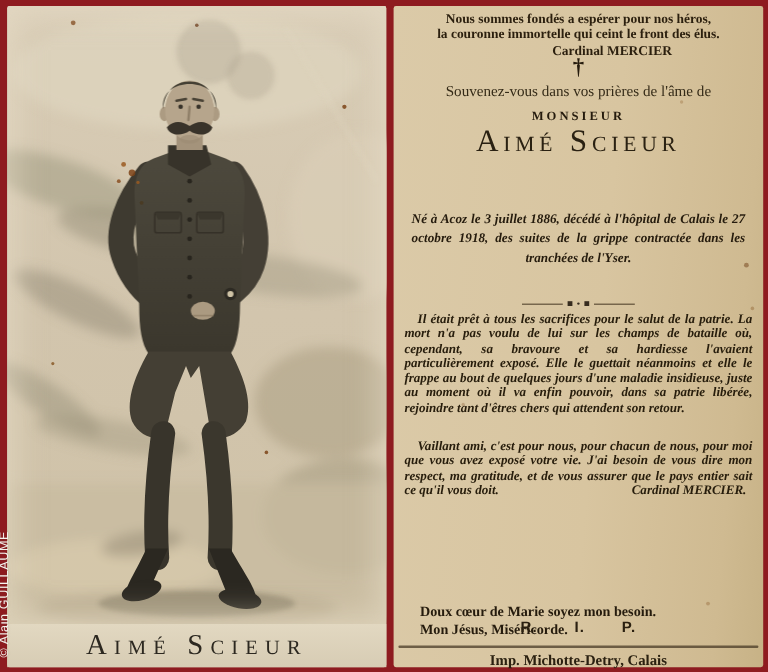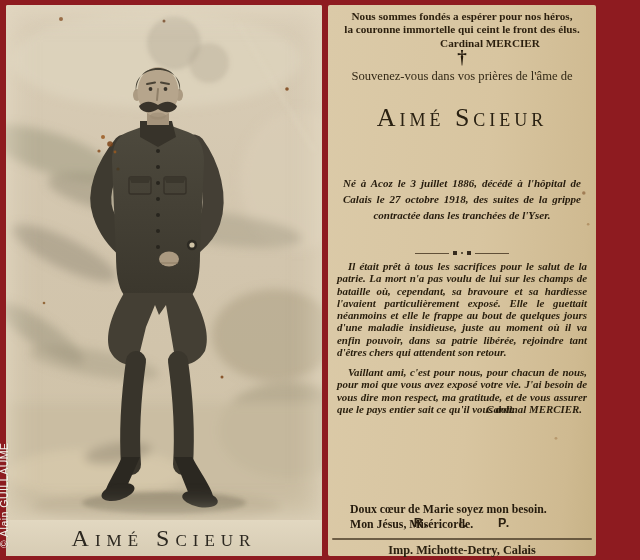--- a/index.html
+++ b/index.html
@@ -11,21 +11,21 @@
   .photo-wrap{position:absolute;left:0;top:0;right:0;height:515px;overflow:hidden;border-radius:2px 2px 0 0;}
   .photo-wrap svg{display:block;width:100%;height:100%;}
   .photo-wrap::after{content:"";position:absolute;inset:0;box-shadow:inset 0 0 24px 8px rgba(235,226,204,.5);pointer-events:none;}
   .caption-strip{position:absolute;left:0;right:0;bottom:0;height:36px;
                  background:linear-gradient(#e2d8c1,#d7ccb4);display:flex;align-items:center;justify-content:center;}
   .caption-text{font-variant:small-caps;font-size:24px;letter-spacing:6px;color:#2c2820;}
   .credit{position:absolute;left:4px;bottom:8px;transform-origin:0 100%;transform:rotate(-90deg);
           font-family:"Liberation Sans",sans-serif;font-size:10.5px;letter-spacing:.5px;
           color:#f5f3ee;white-space:nowrap;text-shadow:0 0 2px rgba(90,80,60,.35);}
   
-  .card-right{left:328px;width:268px;
+  .card-right{left:328px;width:308px;
       background:linear-gradient(95deg,#dbcaa8 0%,#d8c5a0 55%,#cfba91 88%,#c7b286 100%);}
   .rc{position:absolute;left:9px;right:9px;}
   .quote{top:5px;font-weight:bold;font-size:11.2px;line-height:13px;text-align:center;color:#2b1f0e;}
   .quote-attr{margin-top:1px;transform:translateX(28px);}
   .cross{top:42px;text-align:center;font-size:19px;line-height:20px;font-weight:bold;}
   .intro{top:64px;text-align:center;font-family:Liberation Serif, serif;font-size:12.6px;color:#342a17;}
   .monsieur{top:87px;text-align:center;font-size:10.5px;letter-spacing:2.5px;font-weight:bold;}
   .name-big{top:97px;text-align:center;font-variant:small-caps;font-size:26px;line-height:31px;letter-spacing:4px;color:#2a2112;}
   .rank{top:133px;text-align:center;font-style:italic;font-weight:bold;font-size:12.4px;}
   .rank .sup{font-size:8px;vertical-align:4px;}
@@ -179,20 +179,21 @@
     <div class="rc quote">
       <div>Nous sommes fondés a espérer pour nos héros,</div>
       <div>la couronne immortelle qui ceint le front des élus.</div>
       <div class="quote-attr">Cardinal MERCIER</div>
     </div>
 
     <div class="rc cross">†</div>
 
     <div class="rc intro">Souvenez-vous dans vos prières de l'âme de</div>
 
+    <div class="rc monsieur">MONSIEUR</div>
 
     <div class="rc name-big">Aimé Scieur</div>
 
 
 
     <div class="rc bio">Né à Acoz le 3 juillet 1886, décédé à l'hôpital de Calais le 27 octobre 1918, des suites de la grippe contractée dans les tranchées de l'Yser.</div>
 
     <div class="rc ornament">
       <div class="orn-line"></div>
         <div class="orn-sq"></div>

